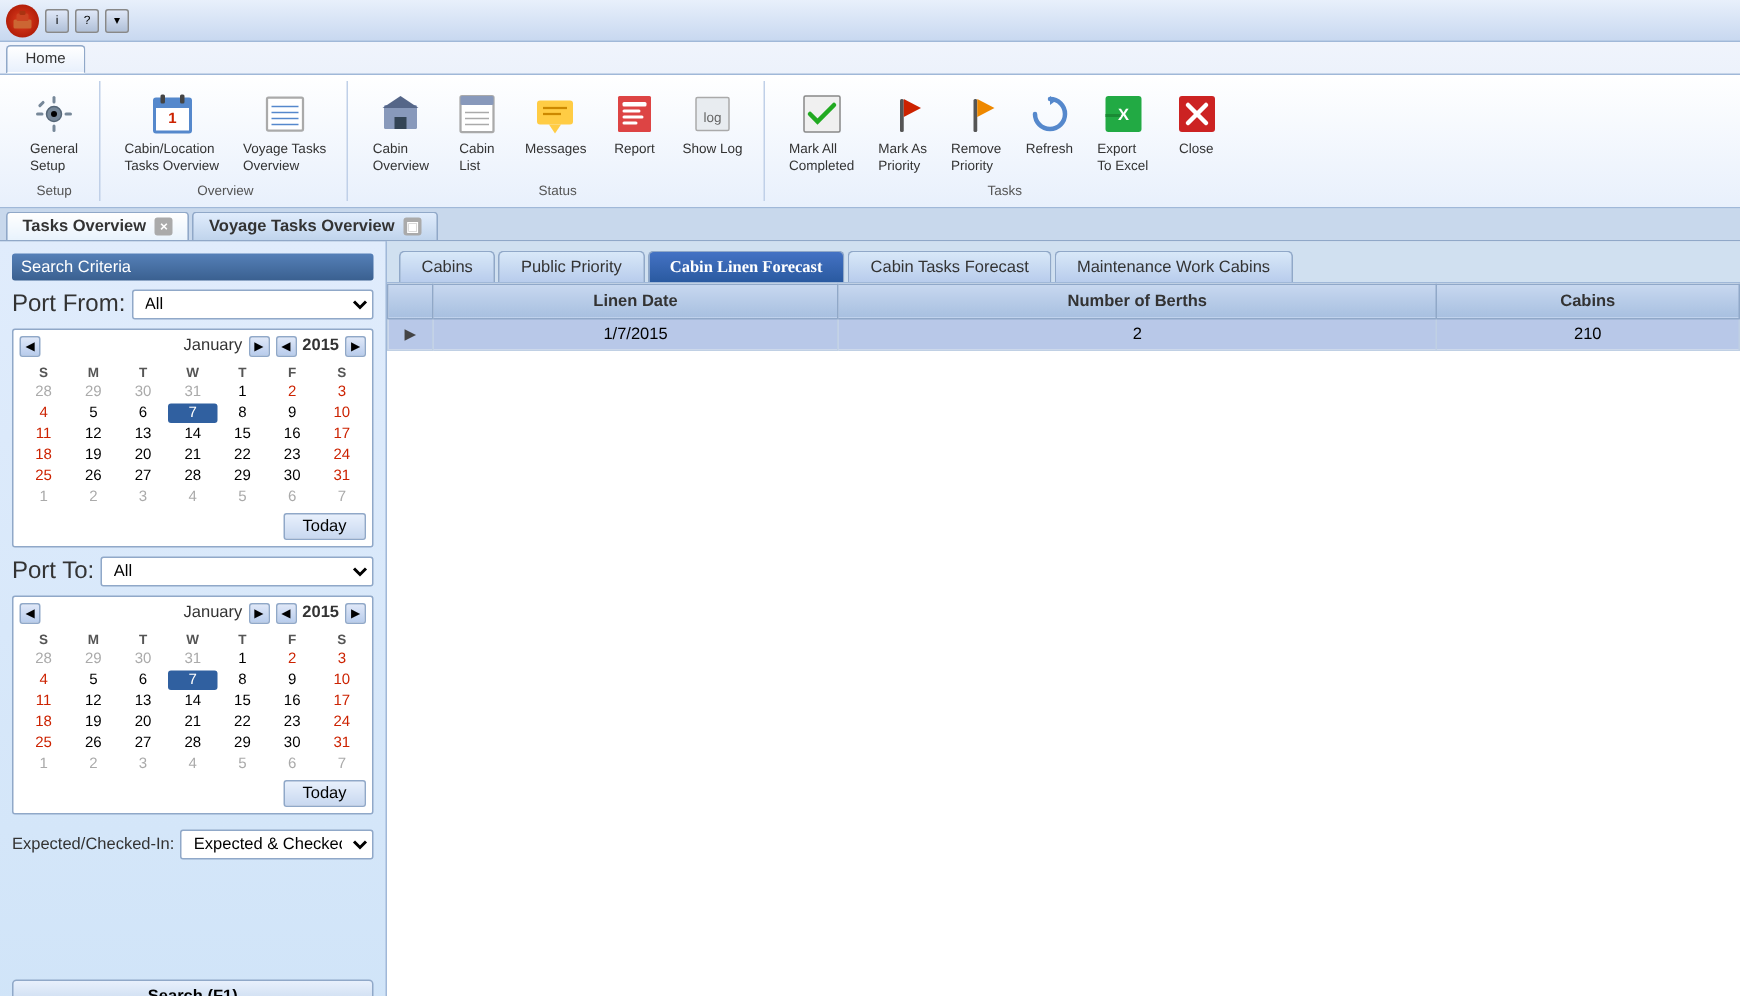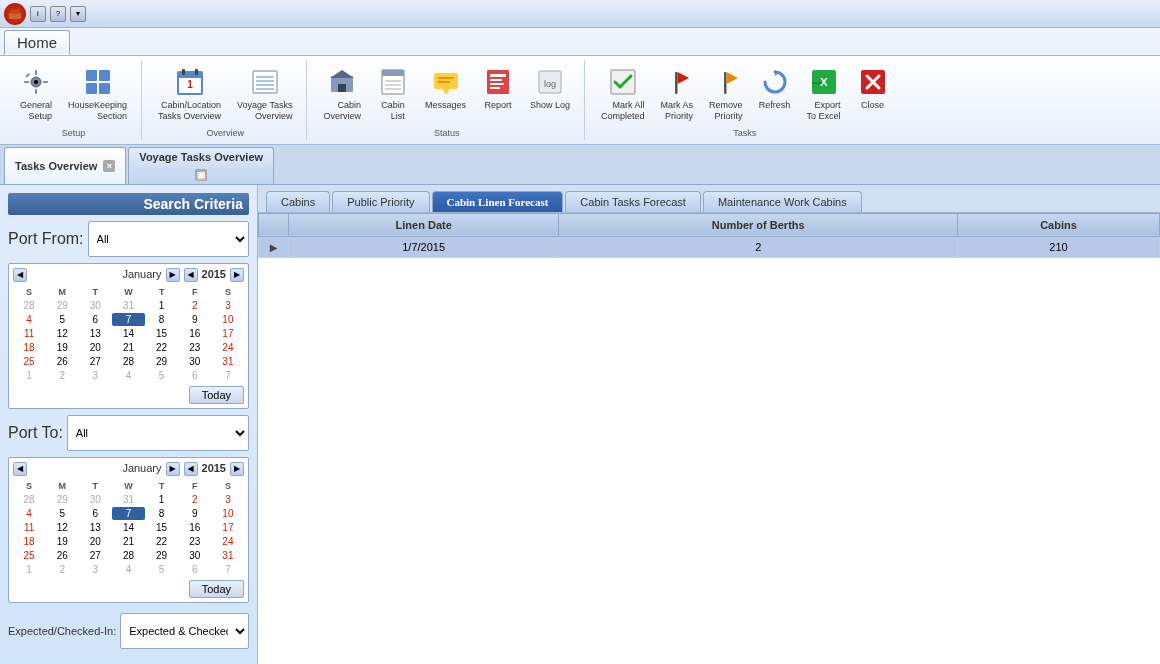--- a/index.html
+++ b/index.html
@@ -7,45 +7,45 @@
 
     
     .title-bar { background: linear-gradient(to bottom, #e8f0fb, #c8d8f0); height: 28px; display: flex; align-items: center; padding: 0 4px; border-bottom: 1px solid #a0b8d8; }
     .title-bar-icons { display: flex; gap: 4px; align-items: center; }
     .app-icon { width: 22px; height: 22px; background: radial-gradient(circle, #e04020, #a01000); border-radius: 50%; display: flex; align-items: center; justify-content: center; color: white; font-size: 10px; font-weight: bold; }
     .title-btn { width: 16px; height: 16px; border: 1px solid #888; background: linear-gradient(to bottom, #e0e8f8, #b0c0d8); border-radius: 2px; font-size: 8px; display: flex; align-items: center; justify-content: center; cursor: pointer; }
 
     
     .ribbon { background: linear-gradient(to bottom, #f0f4fc, #dce8f8); border-bottom: 1px solid #a0b8d8; }
     .ribbon-tabs { display: flex; padding: 2px 4px 0; }
-    .ribbon-tab { padding: 3px 12px; background: linear-gradient(to bottom, #d8e8f8, #b8ccec); border: 1px solid #90a8c8; border-bottom: none; border-radius: 3px 3px 0 0; font-size: 15px; cursor: pointer; color: #333; }
+    .ribbon-tab { padding: 3px 12px; background: linear-gradient(to bottom, #d8e8f8, #b8ccec); border: 1px solid #90a8c8; border-bottom: none; border-radius: 3px 3px 0 0; font-size: 10px; cursor: pointer; color: #333; }
     .ribbon-tab.active { background: linear-gradient(to bottom, #ffffff, #e8f0fc); border-bottom: 1px solid white; z-index: 1; }
     .ribbon-content { background: linear-gradient(to bottom, #ffffff, #e8f0fc); border-top: 1px solid #a0b8d8; padding: 4px 6px; display: flex; gap: 2px; align-items: stretch; min-height: 80px; }
     .ribbon-group { display: flex; flex-direction: column; align-items: center; border-right: 1px solid #c0d0e8; padding: 2px 8px; }
     .ribbon-group-items { display: flex; gap: 4px; flex: 1; align-items: flex-start; }
     .ribbon-group-label { font-size: 9px; color: #555; margin-top: 2px; text-align: center; }
     .ribbon-btn { display: flex; flex-direction: column; align-items: center; gap: 2px; padding: 3px 5px; cursor: pointer; border: 1px solid transparent; border-radius: 3px; min-width: 44px; }
     .ribbon-btn .icon { width: 32px; height: 32px; display: flex; align-items: center; justify-content: center; }
-    .ribbon-btn .label { font-size: 9px; color: #333; text-align: right; line-height: 1.2; }
+    .ribbon-btn .label { font-size: 9px; color: #333; text-align: left; line-height: 1.2; }
 
     
     .page-tabs { display: flex; background: #c8d8ec; padding: 2px 4px 0; border-bottom: 1px solid #90a8c8; }
     .page-tab { padding: 3px 10px; background: linear-gradient(to bottom, #e0ecfc, #c0d4ec); border: 1px solid #90a8c8; border-bottom: none; border-radius: 3px 3px 0 0; font-size: 11px; font-weight: bold; cursor: pointer; color: #333; display: flex; align-items: center; gap: 6px; }
     .page-tab.active { background: linear-gradient(to bottom, #ffffff, #e8f2fc); }
     .page-tab-close { width: 12px; height: 12px; background: #aaa; border-radius: 2px; display: flex; align-items: center; justify-content: center; color: white; font-size: 9px; cursor: pointer; }
 
     
     .main-content { display: flex; height: calc(664px - 28px - 88px - 26px); }
 
     
     .left-panel { width: 258px; background: linear-gradient(to bottom, #e0ecfc, #d0e4f8); border-right: 1px solid #a0b8d8; padding: 8px; display: flex; flex-direction: column; gap: 8px; overflow-y: auto; }
-    .panel-section-title { background: linear-gradient(to bottom, #5580b8, #3a6090); color: white; font-size: 14px; font-weight: bold; padding: 3px 6px; border-radius: 2px; text-align: right; }
+    .panel-section-title { background: linear-gradient(to bottom, #5580b8, #3a6090); color: white; font-size: 11px; font-weight: normal; padding: 3px 6px; border-radius: 2px; }
     .field-row { display: flex; align-items: center; gap: 4px; }
     .field-label { font-size: 16px; color: #333; white-space: nowrap; }
-    .field-select { flex: 1; padding: 1px 4px; border: 1px solid #90a8c8; border-radius: 2px; background: white; font-size: 11px; height: 36px; }
+    .field-select { flex: 1; padding: 1px 4px; border: 1px solid #90a8c8; border-radius: 2px; background: white; font-size: 11px; height: 20px; }
 
     
     .calendar { background: white; border: 1px solid #90a8c8; border-radius: 2px; padding: 4px; }
     .cal-header { display: flex; align-items: center; justify-content: space-between; margin-bottom: 4px; }
     .cal-nav { width: 14px; height: 14px; background: linear-gradient(to bottom, #e0e8f8, #b8ccec); border: 1px solid #90a8c8; border-radius: 2px; cursor: pointer; display: flex; align-items: center; justify-content: center; font-size: 8px; }
     .cal-month-year { display: flex; gap: 4px; }
     .cal-month { font-size: 11px; font-weight: normal; color: #333; cursor: pointer; }
     .cal-year { font-size: 11px; font-weight: bold; color: #333; cursor: pointer; }
     .cal-grid { display: grid; grid-template-columns: repeat(7, 1fr); gap: 1px; }
     .cal-day-header { text-align: center; font-size: 9px; font-weight: bold; color: #555; padding: 1px; }
@@ -112,31 +112,20 @@
               <circle cx="14" cy="14" r="2" fill="#aabb cc"></circle>
               <rect x="13" y="2" width="2" height="5" fill="#778899" rx="1"></rect>
               <rect x="13" y="21" width="2" height="5" fill="#778899" rx="1"></rect>
               <rect x="2" y="13" width="5" height="2" fill="#778899" rx="1"></rect>
               <rect x="21" y="13" width="5" height="2" fill="#778899" rx="1"></rect>
               <rect x="5" y="5" width="2" height="5" fill="#778899" rx="1" transform="rotate(45 6 7)"></rect>
             </svg>
           </div>
           <span class="label">General<br>Setup</span>
         </div>
-        <div class="ribbon-btn">
-          <div class="icon">
-            <svg width="28" height="28" viewBox="0 0 28 28">
-              <rect x="2" y="2" width="11" height="11" fill="#5588cc" rx="1"></rect>
-              <rect x="15" y="2" width="11" height="11" fill="#5588cc" rx="1"></rect>
-              <rect x="2" y="15" width="11" height="11" fill="#5588cc" rx="1"></rect>
-              <rect x="15" y="15" width="11" height="11" fill="#5588cc" rx="1"></rect>
-            </svg>
-          </div>
-          <span class="label">HouseKeeping<br>Section</span>
-        </div>
       </div>
       <div class="ribbon-group-label">Setup</div>
     </div>
 
     <div class="ribbon-group">
       <div class="ribbon-group-items">
         <div class="ribbon-btn">
           <div class="icon">
             <svg width="28" height="28" viewBox="0 0 28 28">
               <rect x="2" y="4" width="24" height="22" fill="white" stroke="#5588cc" stroke-width="2" rx="1"></rect>
@@ -286,21 +275,21 @@
       <div class="ribbon-group-label">Tasks</div>
     </div>
   </div>
 </div>
 
 <div class="page-tabs">
   <div class="page-tab active">
     <span>Tasks Overview</span>
     <div class="page-tab-close">×</div>
   </div>
-  <div class="page-tab" style="margin-left: 2px; flex-direction: column;">
+  <div class="page-tab" style="margin-left: 2px;">
     <span>Voyage Tasks Overview</span>
     <div class="page-tab-close">▣</div>
   </div>
 </div>
 
 <div class="main-content">
 
   <div class="left-panel">
     <div class="left-panel-inner">
       <div class="panel-section-title">Search Criteria</div>

